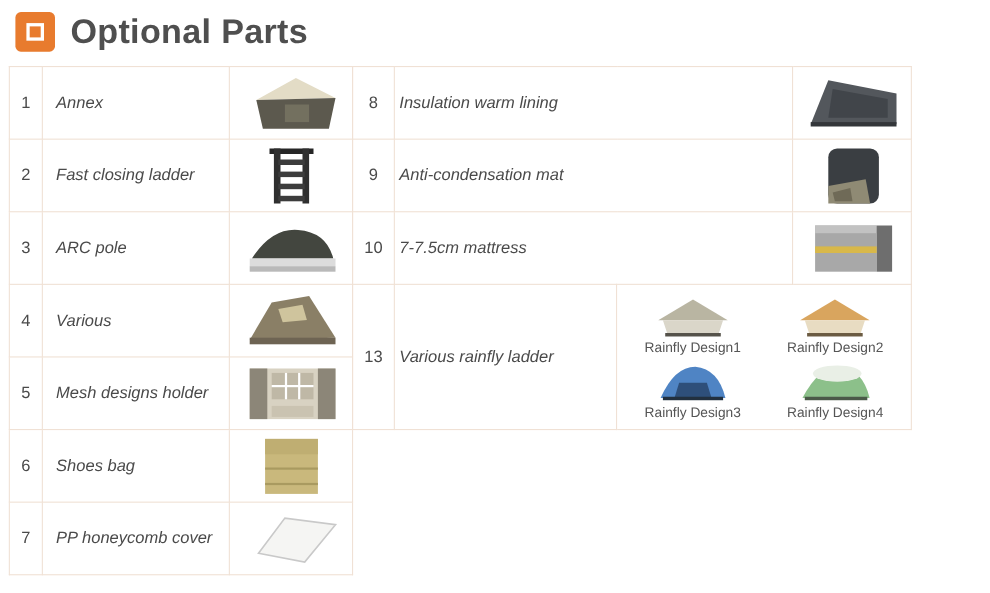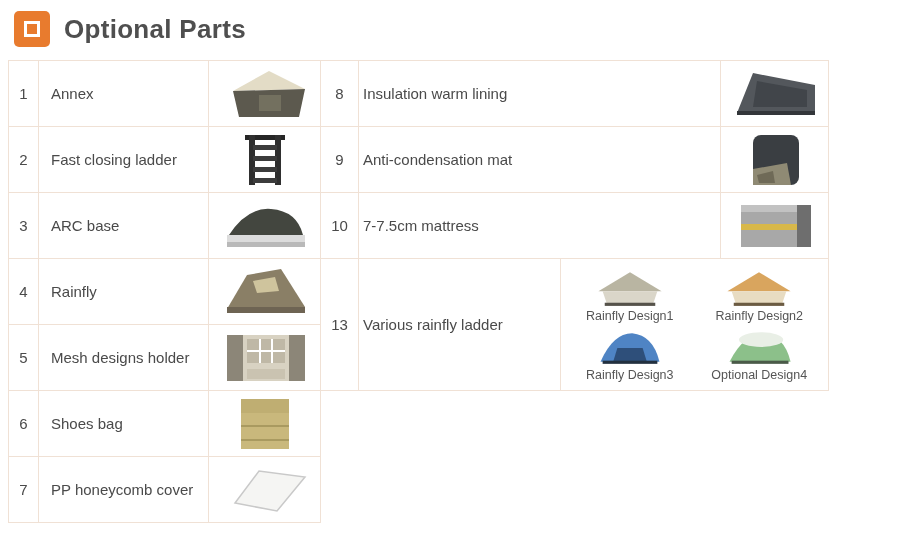--- a/index.html
+++ b/index.html
@@ -3,31 +3,31 @@
 <meta charset="utf-8">
 <style>
   * { box-sizing: border-box; margin: 0; padding: 0; }
   html,body { width: 900px; height: 539px; background: #ffffff;
     font-family: "Liberation Sans", sans-serif; color: #4a4a4a; overflow: hidden; }
 
   .header { display: flex; align-items: center; gap: 14px; padding: 8px 0 10px 14px; height: 60px; }
   .logo { width: 36px; height: 36px; background: #e87b2e; border-radius: 5px;
     display: flex; align-items: center; justify-content: center; }
   .logo-inner { width: 16px; height: 16px; border: 3px solid #ffffff; background: #e87b2e; }
-  .title { font-size: 26px; font-weight: 700; color: #4f4f4f; letter-spacing: .3px; }
+  .title { font-size: 31px; font-weight: 700; color: #4f4f4f; letter-spacing: .3px; }
 
   .tables { display: flex; align-items: flex-start; padding-left: 8px; }
   table { border-collapse: collapse; table-layout: fixed; }
   td { border: 1px solid #f0e1d5; overflow: hidden; vertical-align: middle; }
   .t-left  { width: 312px; }
   .t-right { width: 508px; margin-left: -1px; }
   tr.row   { height: 66px; }
   tr.row13 { height: 132px; margin-top: 40px; }
   td.num   { text-align: center; font-size: 15px; color: #4a4a4a; }
-  td.label { padding-left: 12px; font-size: 15px; color: #4a4a4a; }
+  td.label { padding-left: 12px; font-size: 15px; color: #4a4a4a; font-style: italic; }
   .t-right td.label { padding-left: 4px; }
   td.img   { text-align: center; }
   td.img svg { display: block; margin: 0 auto; }
 
   .designs-cell { padding: 2px 4px; }
   .designs { display: grid; grid-template-columns: 1fr 1fr; row-gap: 4px; }
   .design  { display: flex; flex-direction: column; align-items: center; }
   .design .cap { font-size: 12.5px; color: #555; margin-top: 1px; }
 </style>
 </head>
@@ -70,32 +70,32 @@
         <rect x="56" y="4" width="6" height="50" fill="#2f2f2f"></rect>
         <rect x="34" y="14" width="24" height="5" fill="#3c3c3c"></rect>
         <rect x="34" y="25" width="24" height="5" fill="#3c3c3c"></rect>
         <rect x="34" y="36" width="24" height="5" fill="#3c3c3c"></rect>
         <rect x="34" y="47" width="24" height="5" fill="#3c3c3c"></rect>
       </svg>
           </td>
     </tr>
     <tr class="row">
       <td class="num">3</td>
-      <td class="label">ARC base</td>
+      <td class="label">ARC pole</td>
       <td class="img">
             <svg width="92" height="58" viewBox="0 0 92 58">
         <path d="M10 38 Q28 10 52 12 Q78 14 84 38 Z" fill="#43463f"></path>
         <rect x="8" y="38" width="78" height="7" fill="#dcdcdc"></rect>
         <rect x="8" y="45" width="78" height="5" fill="#b9b9b9"></rect>
       </svg>
           </td>
     </tr>
     <tr class="row">
       <td class="num">4</td>
-      <td class="label">Rainfly</td>
+      <td class="label">Various</td>
       <td class="img">
             <svg width="92" height="58" viewBox="0 0 92 58">
         <polygon points="8,46 28,12 62,6 86,44" fill="#8a7f66"></polygon>
         <polygon points="34,18 56,14 60,28 38,30" fill="#cfc49d"></polygon>
         <rect x="8" y="44" width="78" height="6" fill="#6e6453"></rect>
       </svg>
           </td>
     </tr>
     <tr class="row">
       <td class="num">5</td>
@@ -207,21 +207,21 @@
               <rect x="10" y="32" width="52" height="3" fill="#22303f"></rect>
             </svg>
             <span class="cap">Rainfly Design3</span>
           </div>
           <div class="design">
             <svg width="100" height="40" viewBox="0 0 72 38">
               <path d="M8 33 Q22 6 40 6 Q60 8 66 33 Z" fill="#8cc08a"></path>
               <ellipse cx="38" cy="12" rx="21" ry="7" fill="#e9efe6"></ellipse>
               <rect x="10" y="32" width="54" height="3" fill="#4a5a48"></rect>
             </svg>
-            <span class="cap">Optional Design4</span>
+            <span class="cap">Rainfly Design4</span>
           </div>
         </div>
       </td>
     </tr>
   </tbody>
     </table>
 
 </div>
 
 </body></html>

